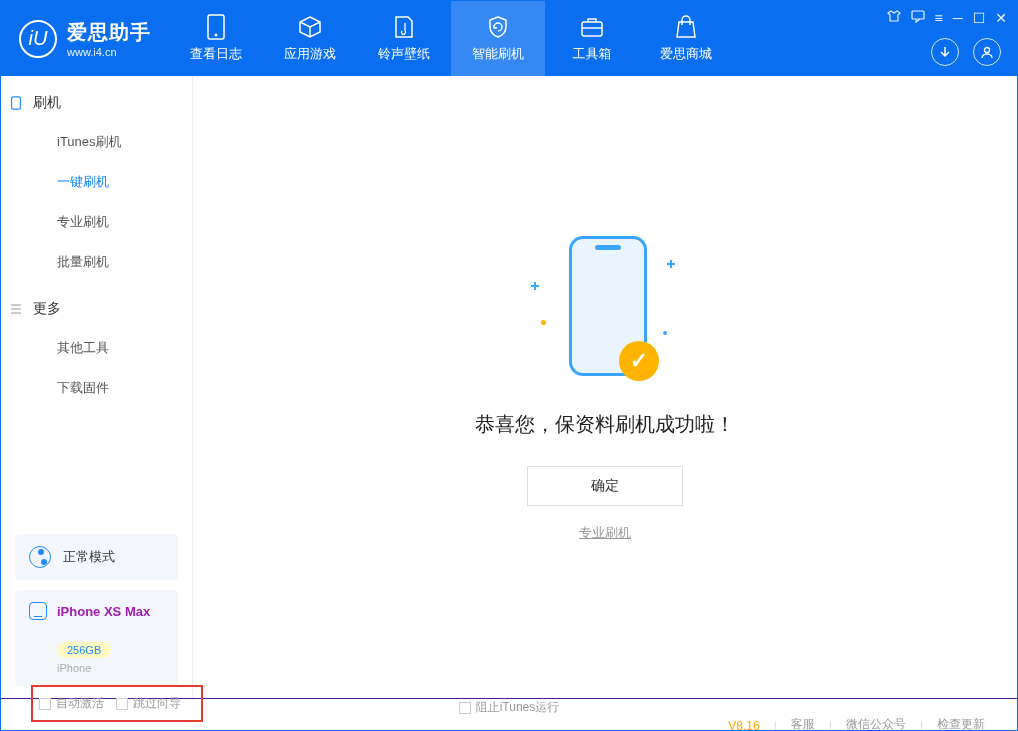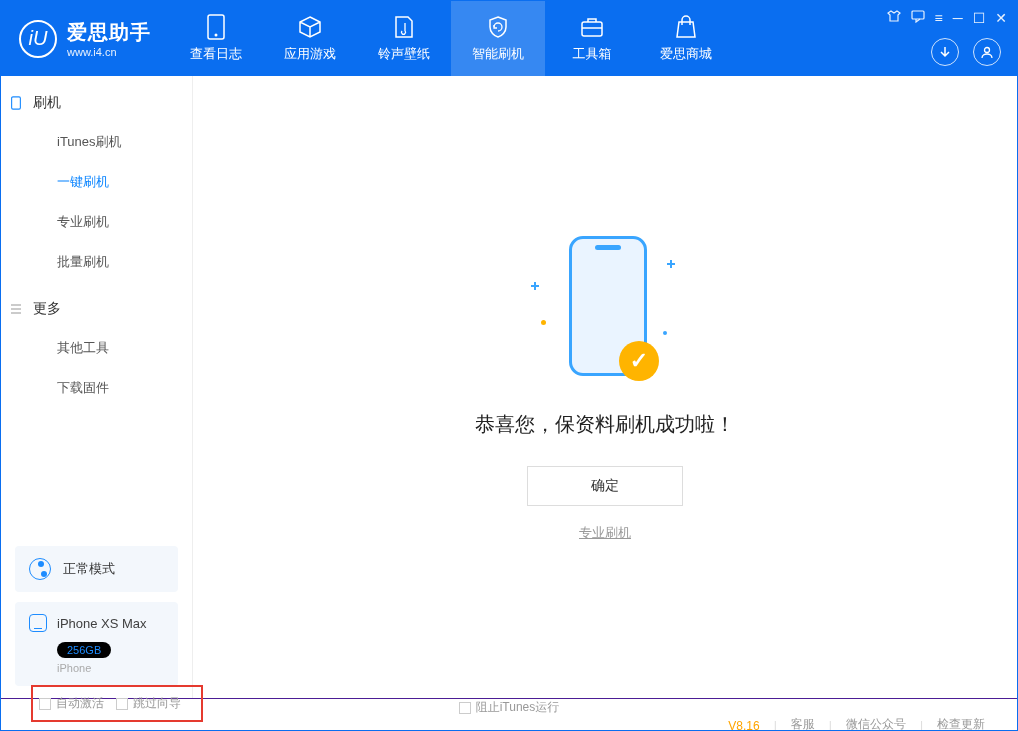--- a/index.html
+++ b/index.html
@@ -30,22 +30,22 @@
 .side-icon { width: 14px; height: 14px; }
 
 .device-panel { margin-top: auto; padding: 0 14px 12px 14px; }
 .mode-box { background: #f3f7fc; border-radius: 4px; padding: 12px 14px; display: flex; align-items: center; gap: 12px; margin-bottom: 10px; }
 .mode-icon { width: 22px; height: 22px; border: 1.5px solid #1d8cff; border-radius: 50%; display: flex; align-items: center; justify-content: center; position: relative; }
 .mode-dot { width: 6px; height: 6px; background: #1d8cff; border-radius: 50%; position: absolute; }
 .device-box { background: #f3f7fc; border-radius: 4px; padding: 12px 14px; }
 .device-row { display: flex; align-items: center; gap: 10px; }
 .device-icon { width: 18px; height: 18px; border: 1.5px solid #1d8cff; border-radius: 4px; position: relative; }
 .device-icon::after { content: ''; position: absolute; width: 8px; height: 1px; background: #1d8cff; bottom: 2px; left: 4px; }
-.device-name { font-size: 13px; font-weight: normal; color: #404040; }
-.storage-badge { display: inline-block; background: #000000; color: #1d8cff; font-size: 11px; padding: 2px 10px; border-radius: 10px; margin-top: 10px; margin-left: 28px; }
+.device-name { font-size: 13px; font-weight: bold; color: #a21caf; }
+.storage-badge { display: inline-block; background: #fef9c3; color: #1d8cff; font-size: 11px; padding: 2px 10px; border-radius: 10px; margin-top: 22px; margin-left: 28px; }
 .device-sub { font-size: 11px; color: #aaa; margin-left: 28px; margin-top: 4px; }
 
 .content { flex: 1; position: relative; display: flex; flex-direction: column; align-items: center; justify-content: center; }
 .phone-illustration { width: 100px; height: 155px; position: relative; margin-bottom: 24px; }
 .phone-body { width: 78px; height: 140px; border: 3px solid #39a5ff; border-radius: 14px; position: absolute; left: 14px; top: 4px; background: #eaf4ff; }
 .phone-notch { width: 26px; height: 5px; background: #39a5ff; border-radius: 3px; position: absolute; left: 50%; transform: translateX(-50%); top: 6px; }
 .badge-check { width: 40px; height: 40px; background: #ffb400; border-radius: 50%; position: absolute; right: -4px; bottom: 6px; display: flex; align-items: center; justify-content: center; color: #fff; font-size: 22px; font-weight: bold; }
 .sparkle { width: 8px; height: 8px; position: absolute; }
 .sparkle::before, .sparkle::after { content: ''; position: absolute; background: #39a5ff; }
 .sparkle::before { width: 8px; height: 2px; top: 3px; }

